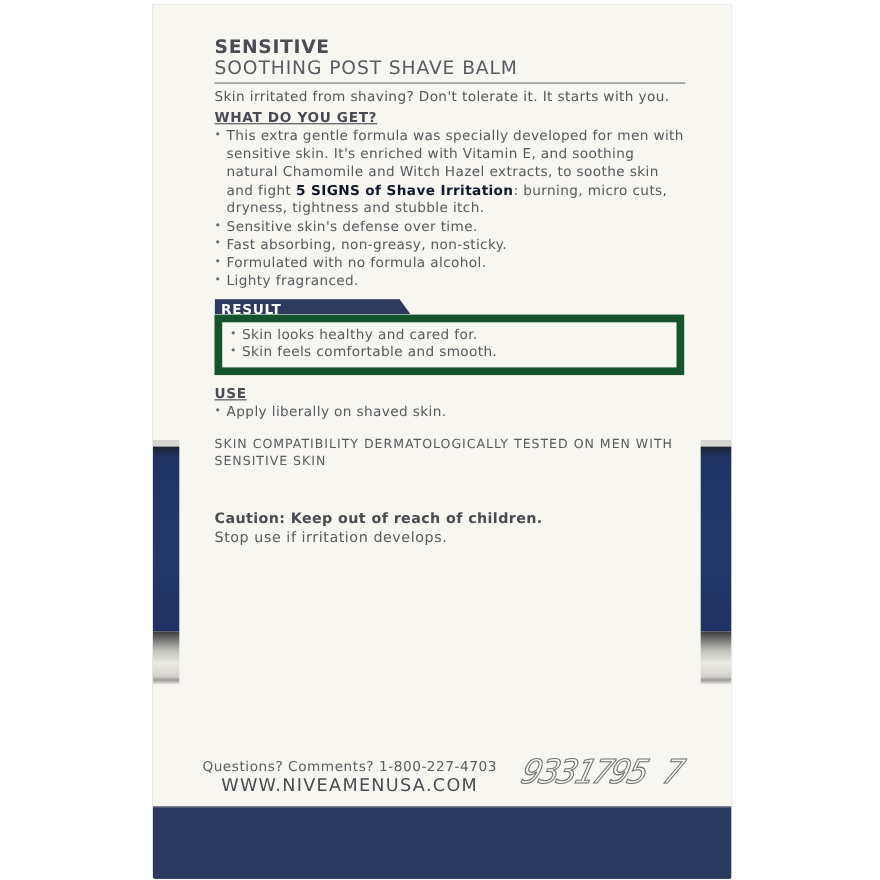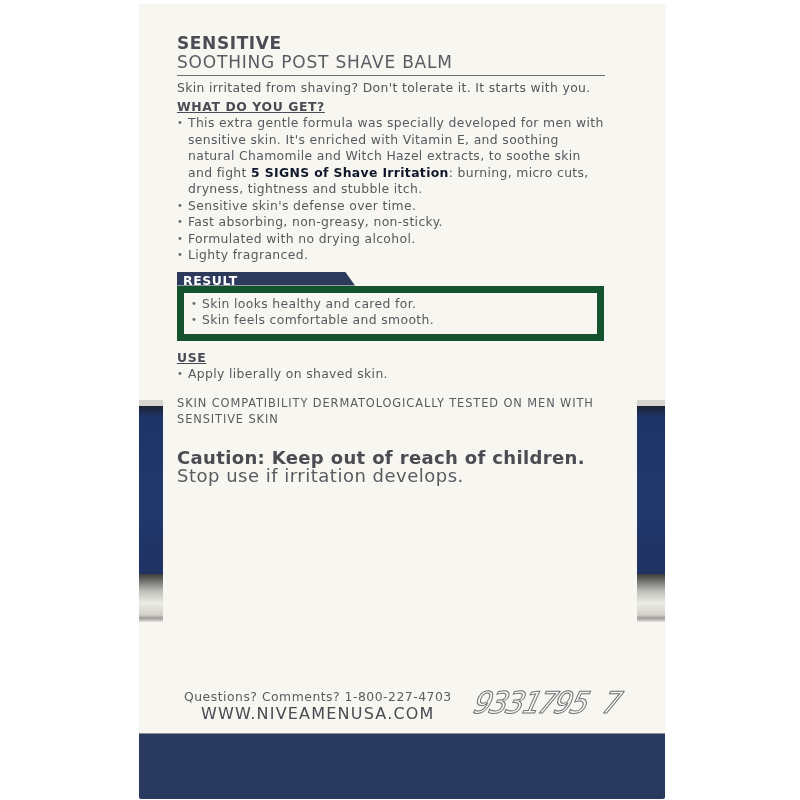--- a/index.html
+++ b/index.html
@@ -27,21 +27,21 @@
   .side-band .topline {
     position: absolute; left: 0; right: 0; top: 0; height: 6px; background: #d6d5d0;
   }
   .side-left { left: 0; }
   .side-right { right: 0; width: 28px; }
   .bottom-band {
     position: absolute; left: 0; right: 0; bottom: 0; height: 65px;
     background: #293a5e; border-top: 1px solid #8c8f98;
   }
   .content {
-    position: absolute; left: 38px; top: 30px; width: 430px;
+    position: absolute; left: 56px; top: 30px; width: 430px;
     font-size: 12.4px; line-height: 16.5px; letter-spacing: 0.35px;
   }
   .title {
     font-weight: bold; font-size: 17px; line-height: 18px; color: #4c4c55; letter-spacing: 0.6px;
   }
   .subtitle {
     font-size: 17px; line-height: 20px; color: #5a5a62; letter-spacing: 0.8px; font-weight: normal;
   }
   .rule { height: 0; border-top: 1px solid #6d6d74; margin: 3px 0 4px 0; width: 428px; }
   .intro { color: #55555c; }
@@ -56,21 +56,21 @@
     background: #2e3a5c;
     clip-path: polygon(0 0, 168px 0, 178px 100%, 0 100%);
     color: #ffffff; font-weight: bold; font-size: 12.4px; line-height: 18px; padding-left: 6px;
     letter-spacing: 0.6px; box-sizing: border-box;
   }
   .result-box {
     border: 7px solid #14532d; width: 427px; box-sizing: border-box; padding: 3px 0 5px 7px;
   }
   .use-heading { margin-top: 9px; }
   .compat { margin-top: 12px; font-size: 11.4px; line-height: 16px; letter-spacing: 0.9px; color: #5a5a60; }
-  .caution { margin-top: 22px; font-size: 18px; line-height: 18px; }
+  .caution { margin-top: 36px; font-size: 13px; line-height: 18px; }
   .caution .bold { font-weight: bold; color: #4b4b52; }
   .caution .line { color: #5a5a60; letter-spacing: 0.5px; }
   .footer {
     position: absolute; left: 45px; top: 684px; font-size: 12.4px; line-height: 17px; color: #5c5c62; letter-spacing: 0.5px;
   }
   .footer .web { font-weight: normal; color: #4a4a52; letter-spacing: 1.2px; font-size: 16px; text-align: center; }
   .lot {
     position: absolute; left: 336px; top: 682px; font-family: "DejaVu Sans Mono", monospace;
     font-size: 30px; line-height: 34px; color: transparent;
     -webkit-text-stroke: 1px #6f6f75; transform: skewX(-14deg); letter-spacing: -2px;
@@ -97,21 +97,21 @@
     <div class="title">SENSITIVE</div>
     <div class="subtitle">SOOTHING POST SHAVE BALM</div>
     <div class="rule"></div>
     <div class="intro">Skin irritated from shaving? Don't tolerate it. It starts with you.</div>
 
     <div class="heading">WHAT DO YOU GET?</div>
     <ul>
       <li><span>This extra gentle formula was specially developed for men with sensitive skin. It's enriched with Vitamin E, and soothing natural Chamomile and Witch Hazel extracts, to soothe skin and fight </span><span class="green">5 SIGNS of Shave Irritation</span><span>: burning, micro cuts, dryness, tightness and stubble itch.</span></li>
       <li>Sensitive skin's defense over time.</li>
       <li>Fast absorbing, non-greasy, non-sticky.</li>
-      <li>Formulated with no drying alcohol.</li>
+      <li>Formulated with no formula alcohol.</li>
       <li>Lighty fragranced.</li>
     </ul>
 
     <div class="result-wrap">
       <div class="result-tab">RESULT</div>
       <div class="result-box">
         <ul>
           <li>Skin looks healthy and cared for.</li>
           <li>Skin feels comfortable and smooth.</li>
         </ul>

